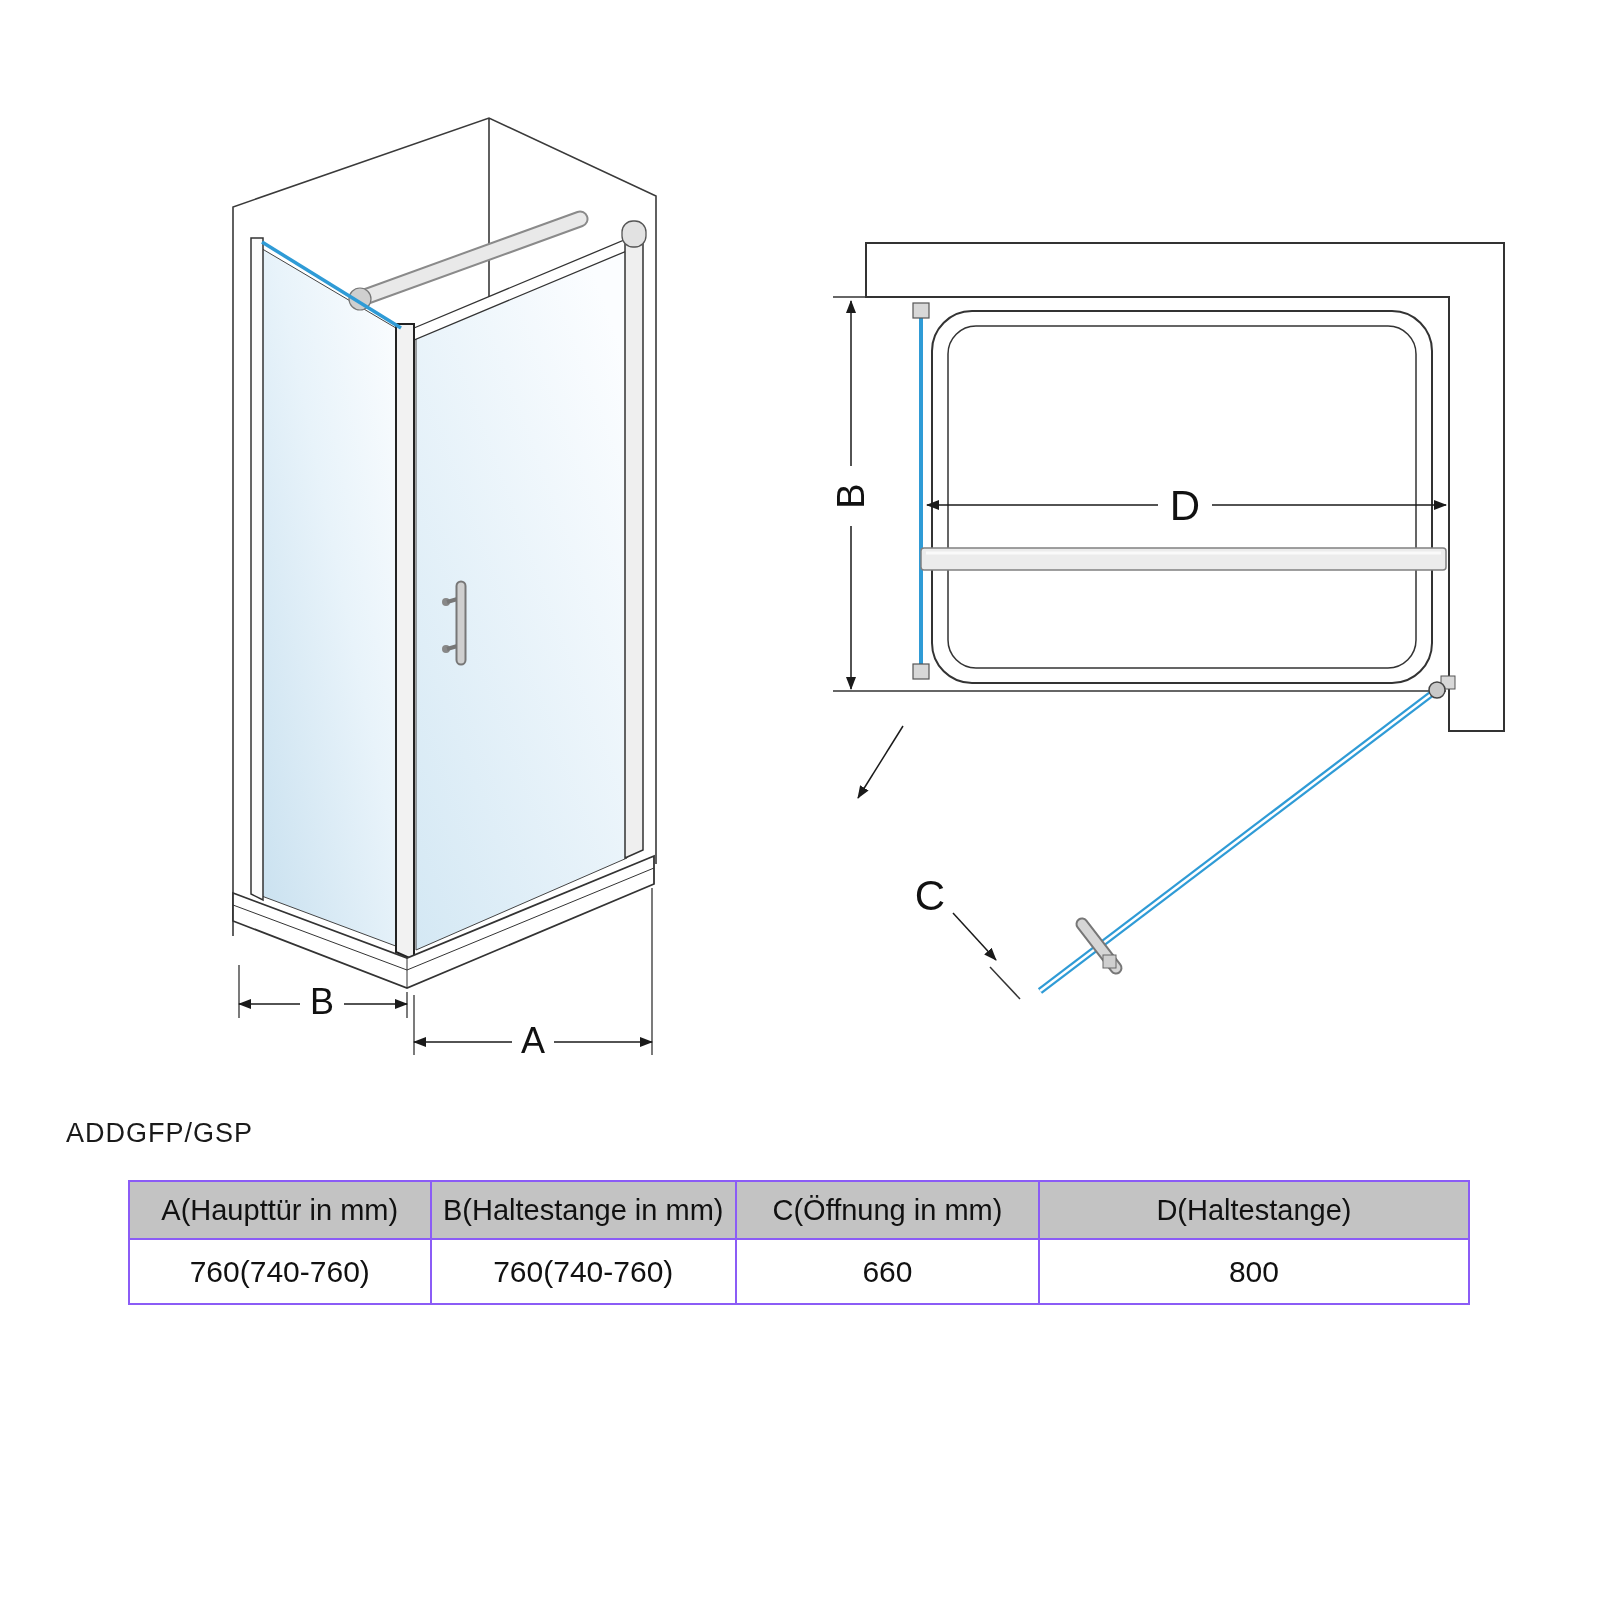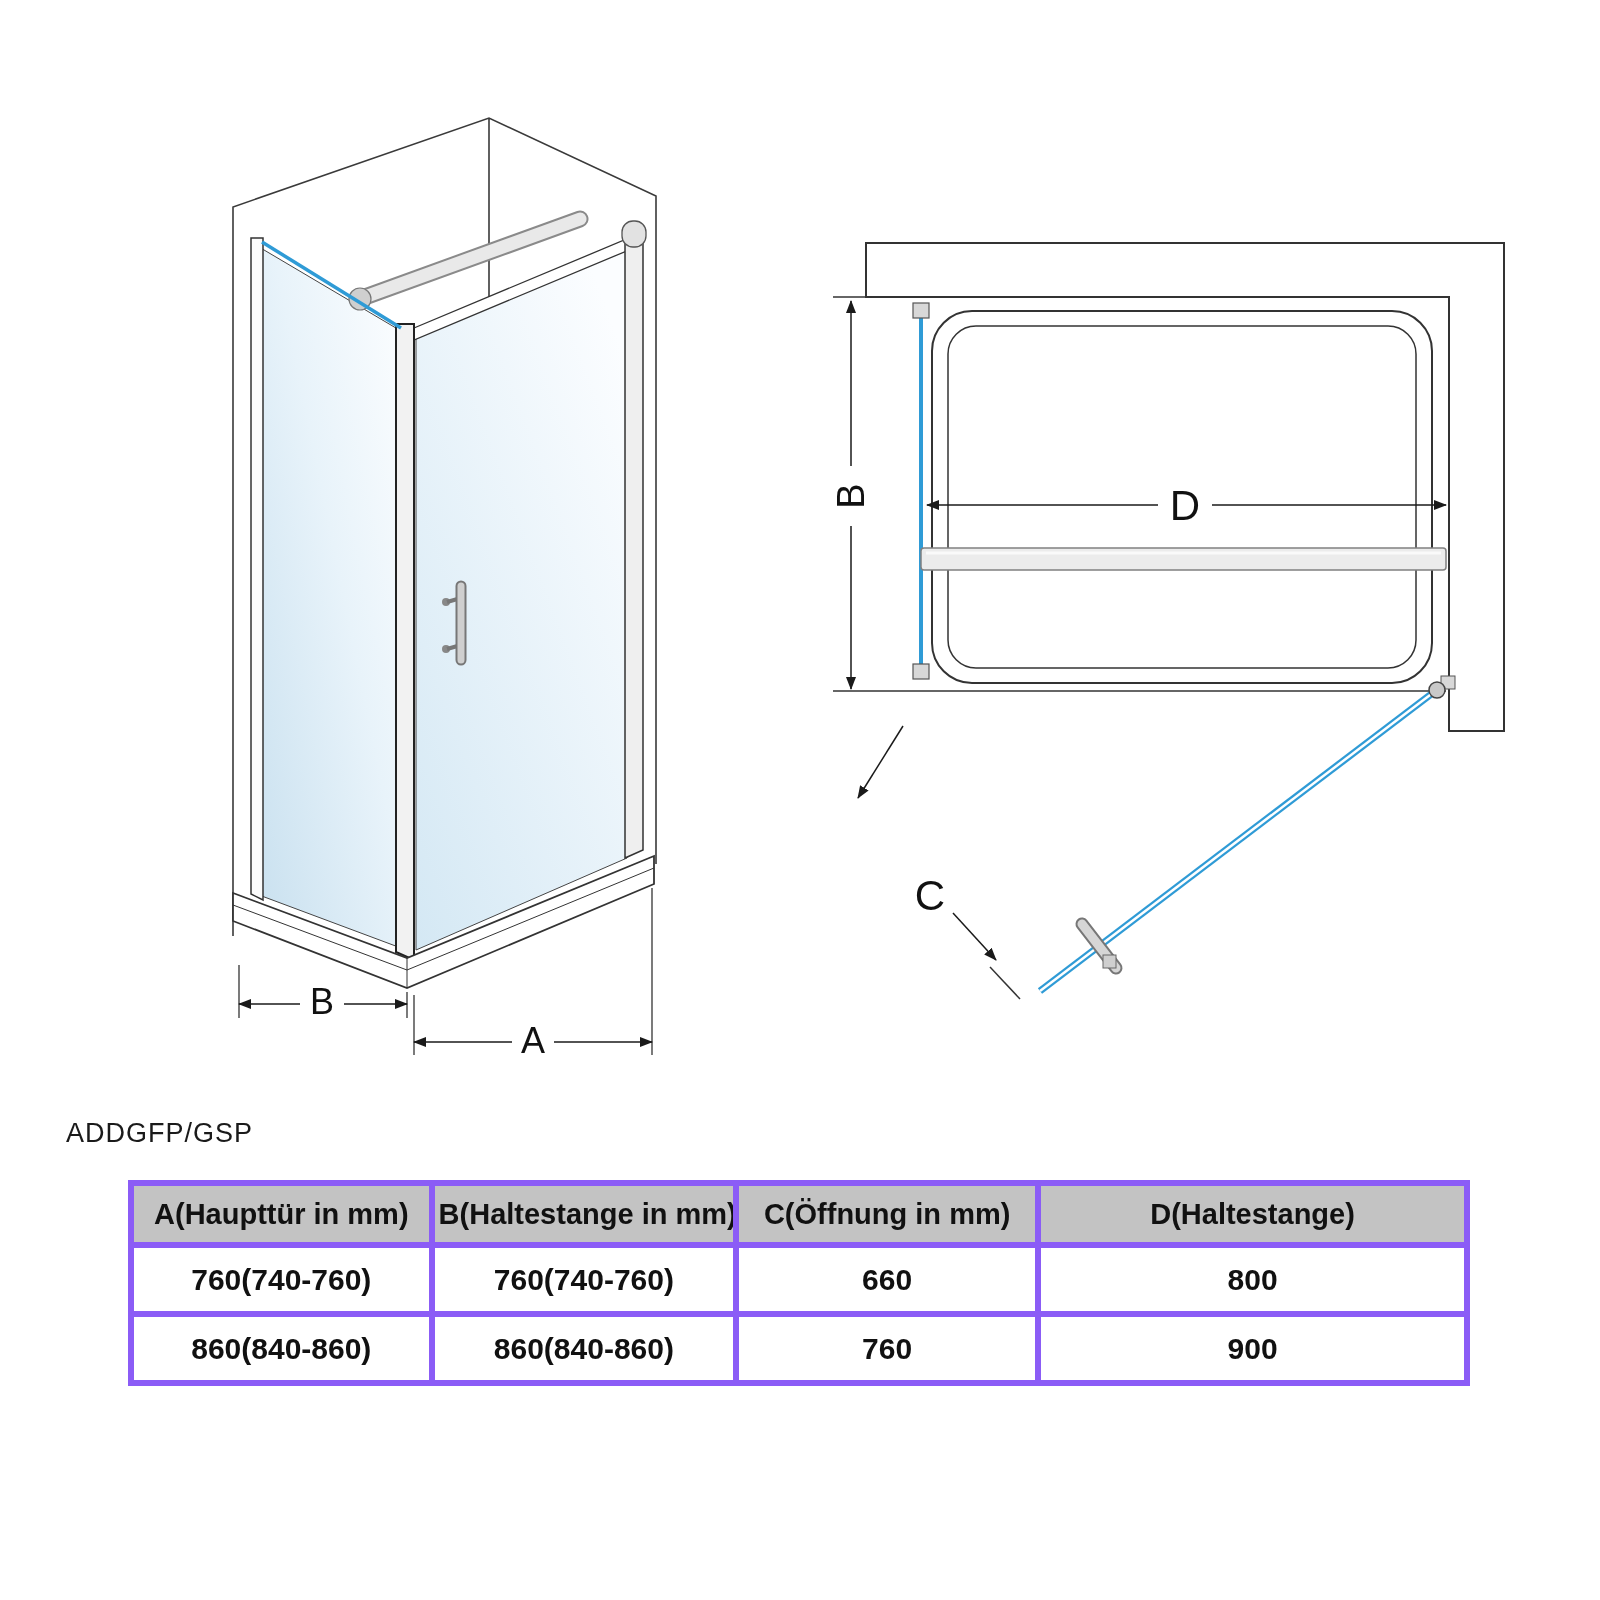--- a/index.html
+++ b/index.html
@@ -2,22 +2,22 @@
 <html><head>
 <meta charset="utf-8">
 <style>
   html,body{margin:0;padding:0;background:#ffffff;}
   body{width:1600px;height:1600px;font-family:"Liberation Sans",sans-serif;color:#111;}
   .canvas{position:relative;width:1600px;height:1600px;background:#fff;overflow:hidden;}
   .diagram-svg{position:absolute;left:0;top:0;}
   .model-label{position:absolute;left:30px;top:1118px;font-size:27px;letter-spacing:1px;color:#1a1a1a;margin-left:36px;}
   .spec-table-wrap{position:absolute;left:128px;top:1180px;width:1342px;}
   table.spec{border-collapse:collapse;width:100%;table-layout:fixed;}
-  table.spec th,table.spec td{border:6px solid #8b5cf6;text-align:center;vertical-align:middle;
-    height:63px;padding:0 4px;font-size:30px;font-weight:700;overflow:hidden;white-space:nowrap;}
+  table.spec th,table.spec td{border:2px solid #8b5cf6;text-align:center;vertical-align:middle;
+    height:63px;padding:0 4px;font-size:30px;font-weight:400;overflow:hidden;white-space:nowrap;}
   table.spec th{background:#c3c3c3;font-size:29px;height:56px;}
   col.c1{width:22.5%}col.c2{width:22.8%}col.c3{width:22.6%}col.c4{width:32.1%}
   text{font-family:"Liberation Sans",sans-serif;fill:#111;}
 </style>
 </head>
 <body>
 
 <div class="canvas">
 
   <svg class="diagram-svg" width="1600" height="1140" viewBox="0 0 1600 1140">
@@ -164,23 +164,17 @@
           <th>D(Haltestange)</th>
         </tr>
       </thead>
       <tbody>
         <tr>
           <td>760(740-760)</td>
           <td>760(740-760)</td>
           <td>660</td>
           <td>800</td>
         </tr>
-        <tr>
-          <td>860(840-860)</td>
-          <td>860(840-860)</td>
-          <td>760</td>
-          <td>900</td>
-        </tr>
       </tbody>
     </table>
   </div>
 
 </div>
 
 </body></html>

